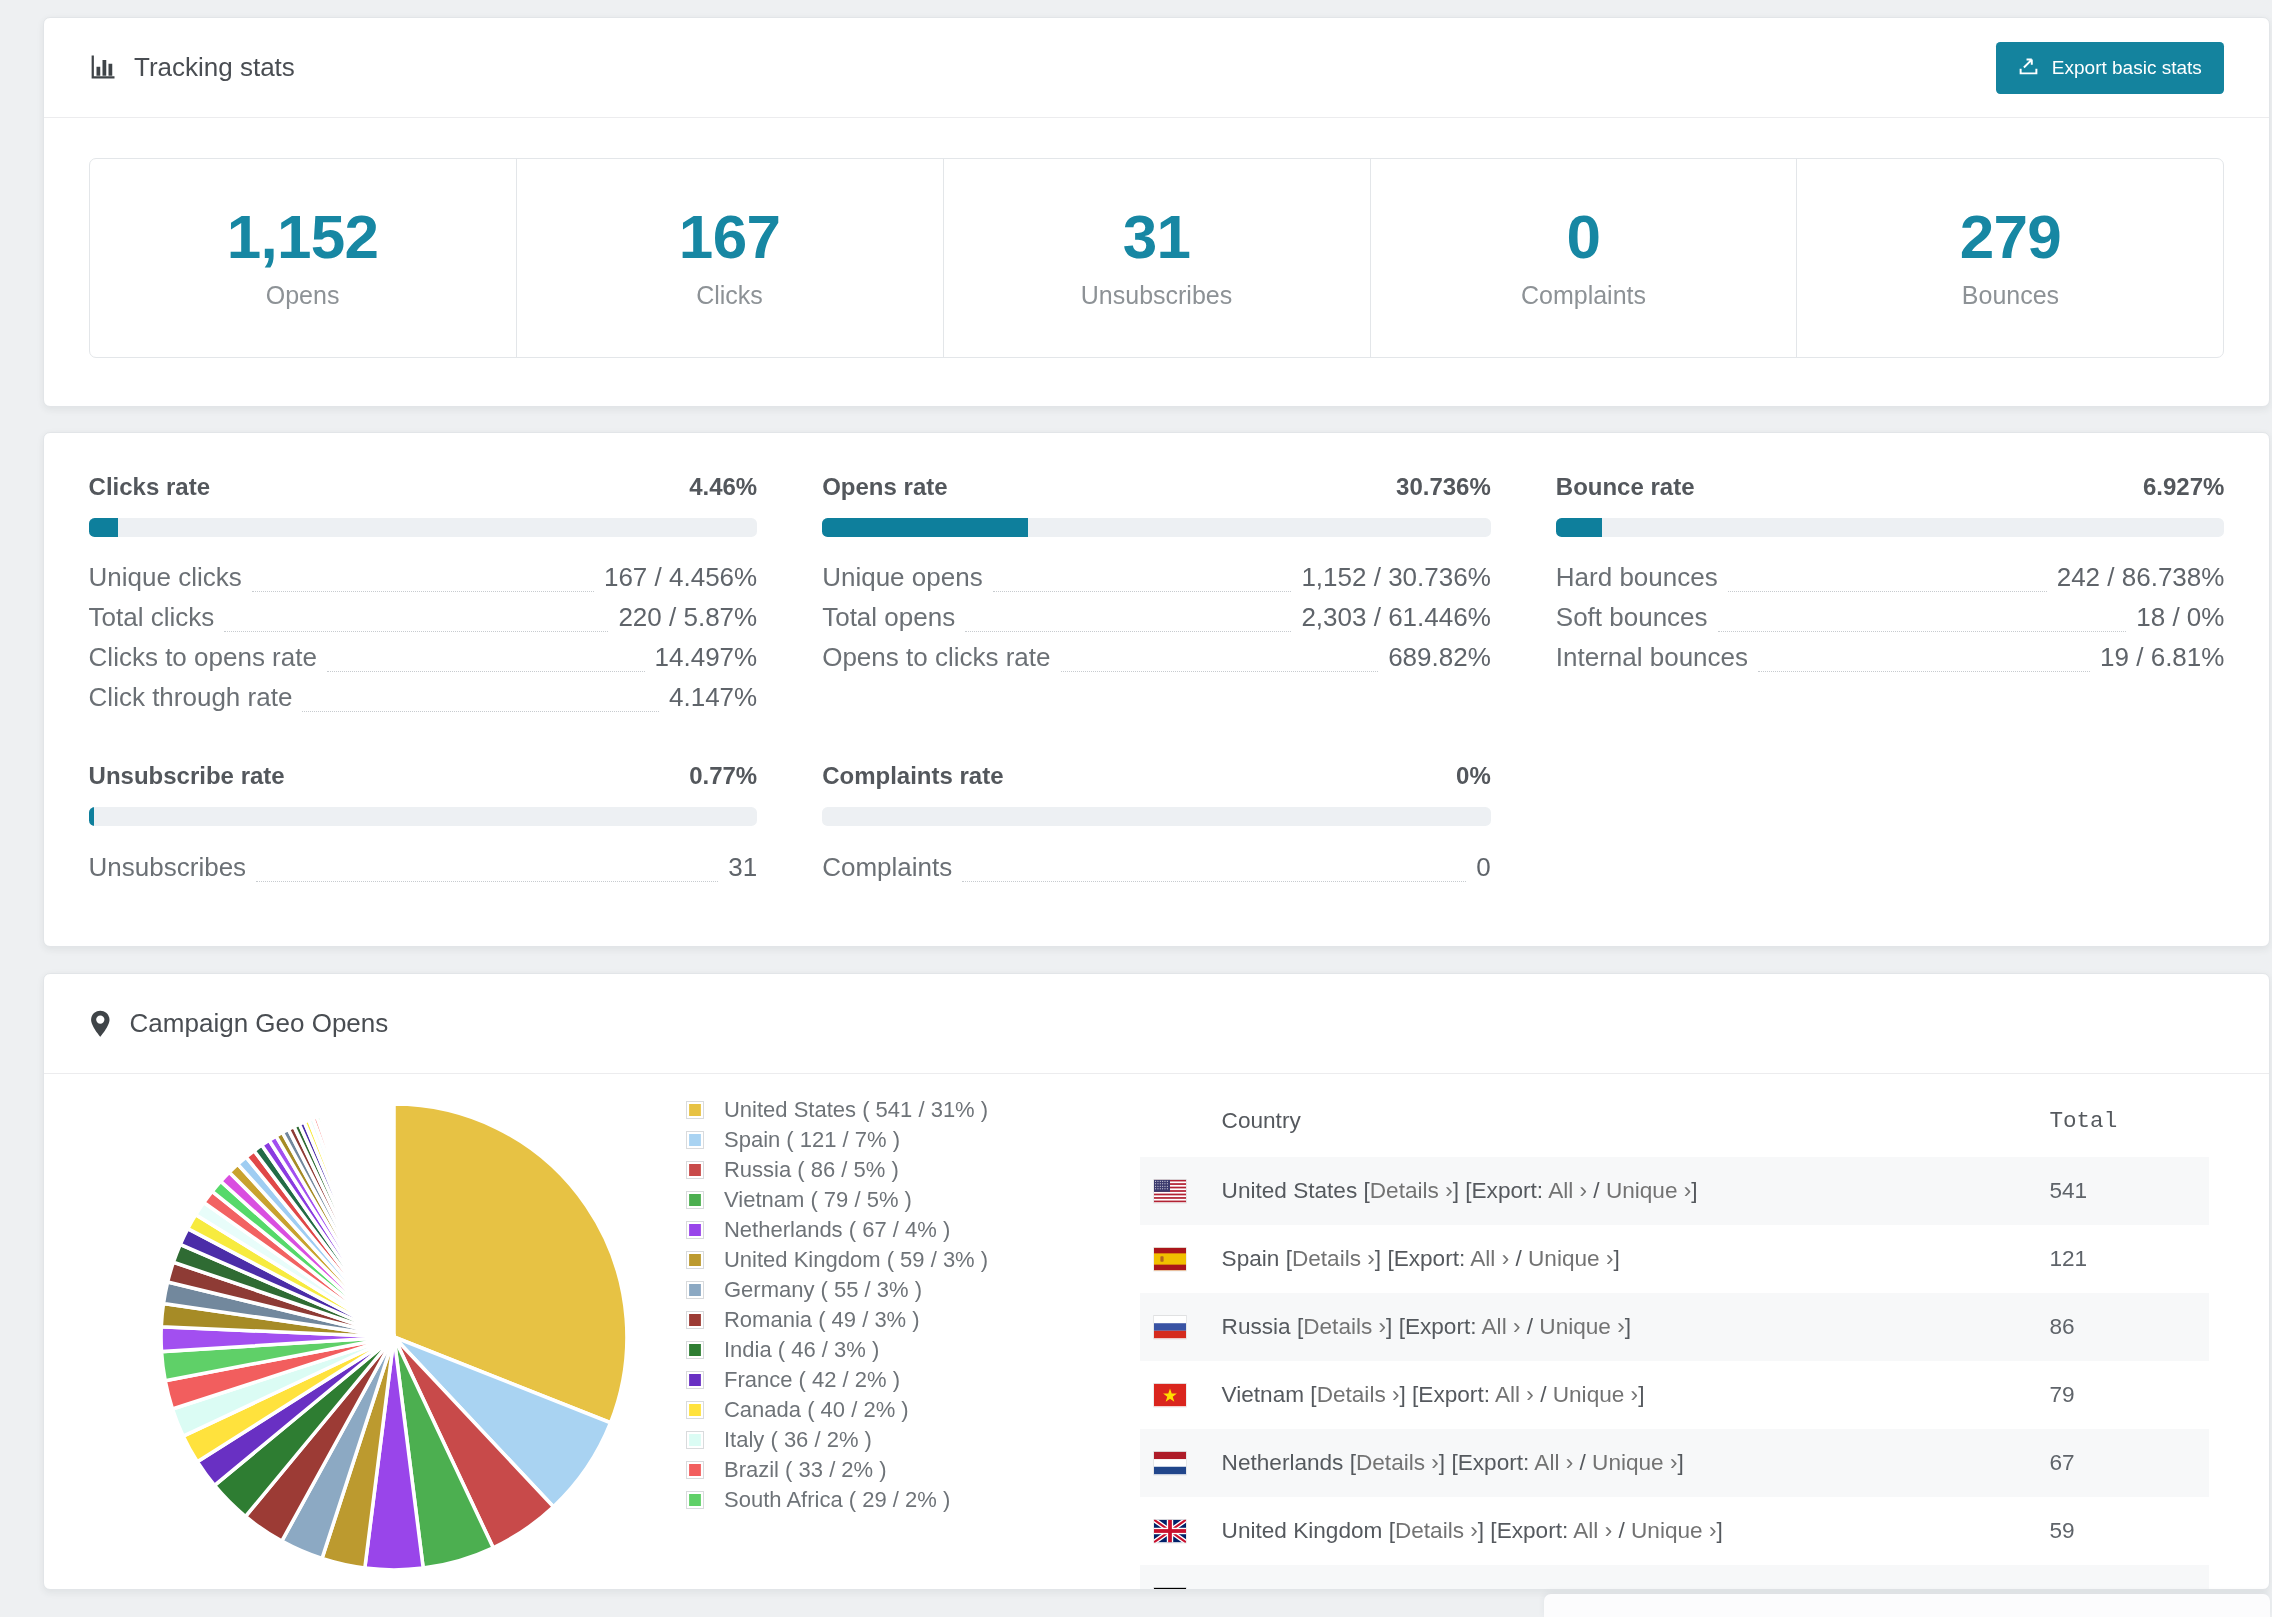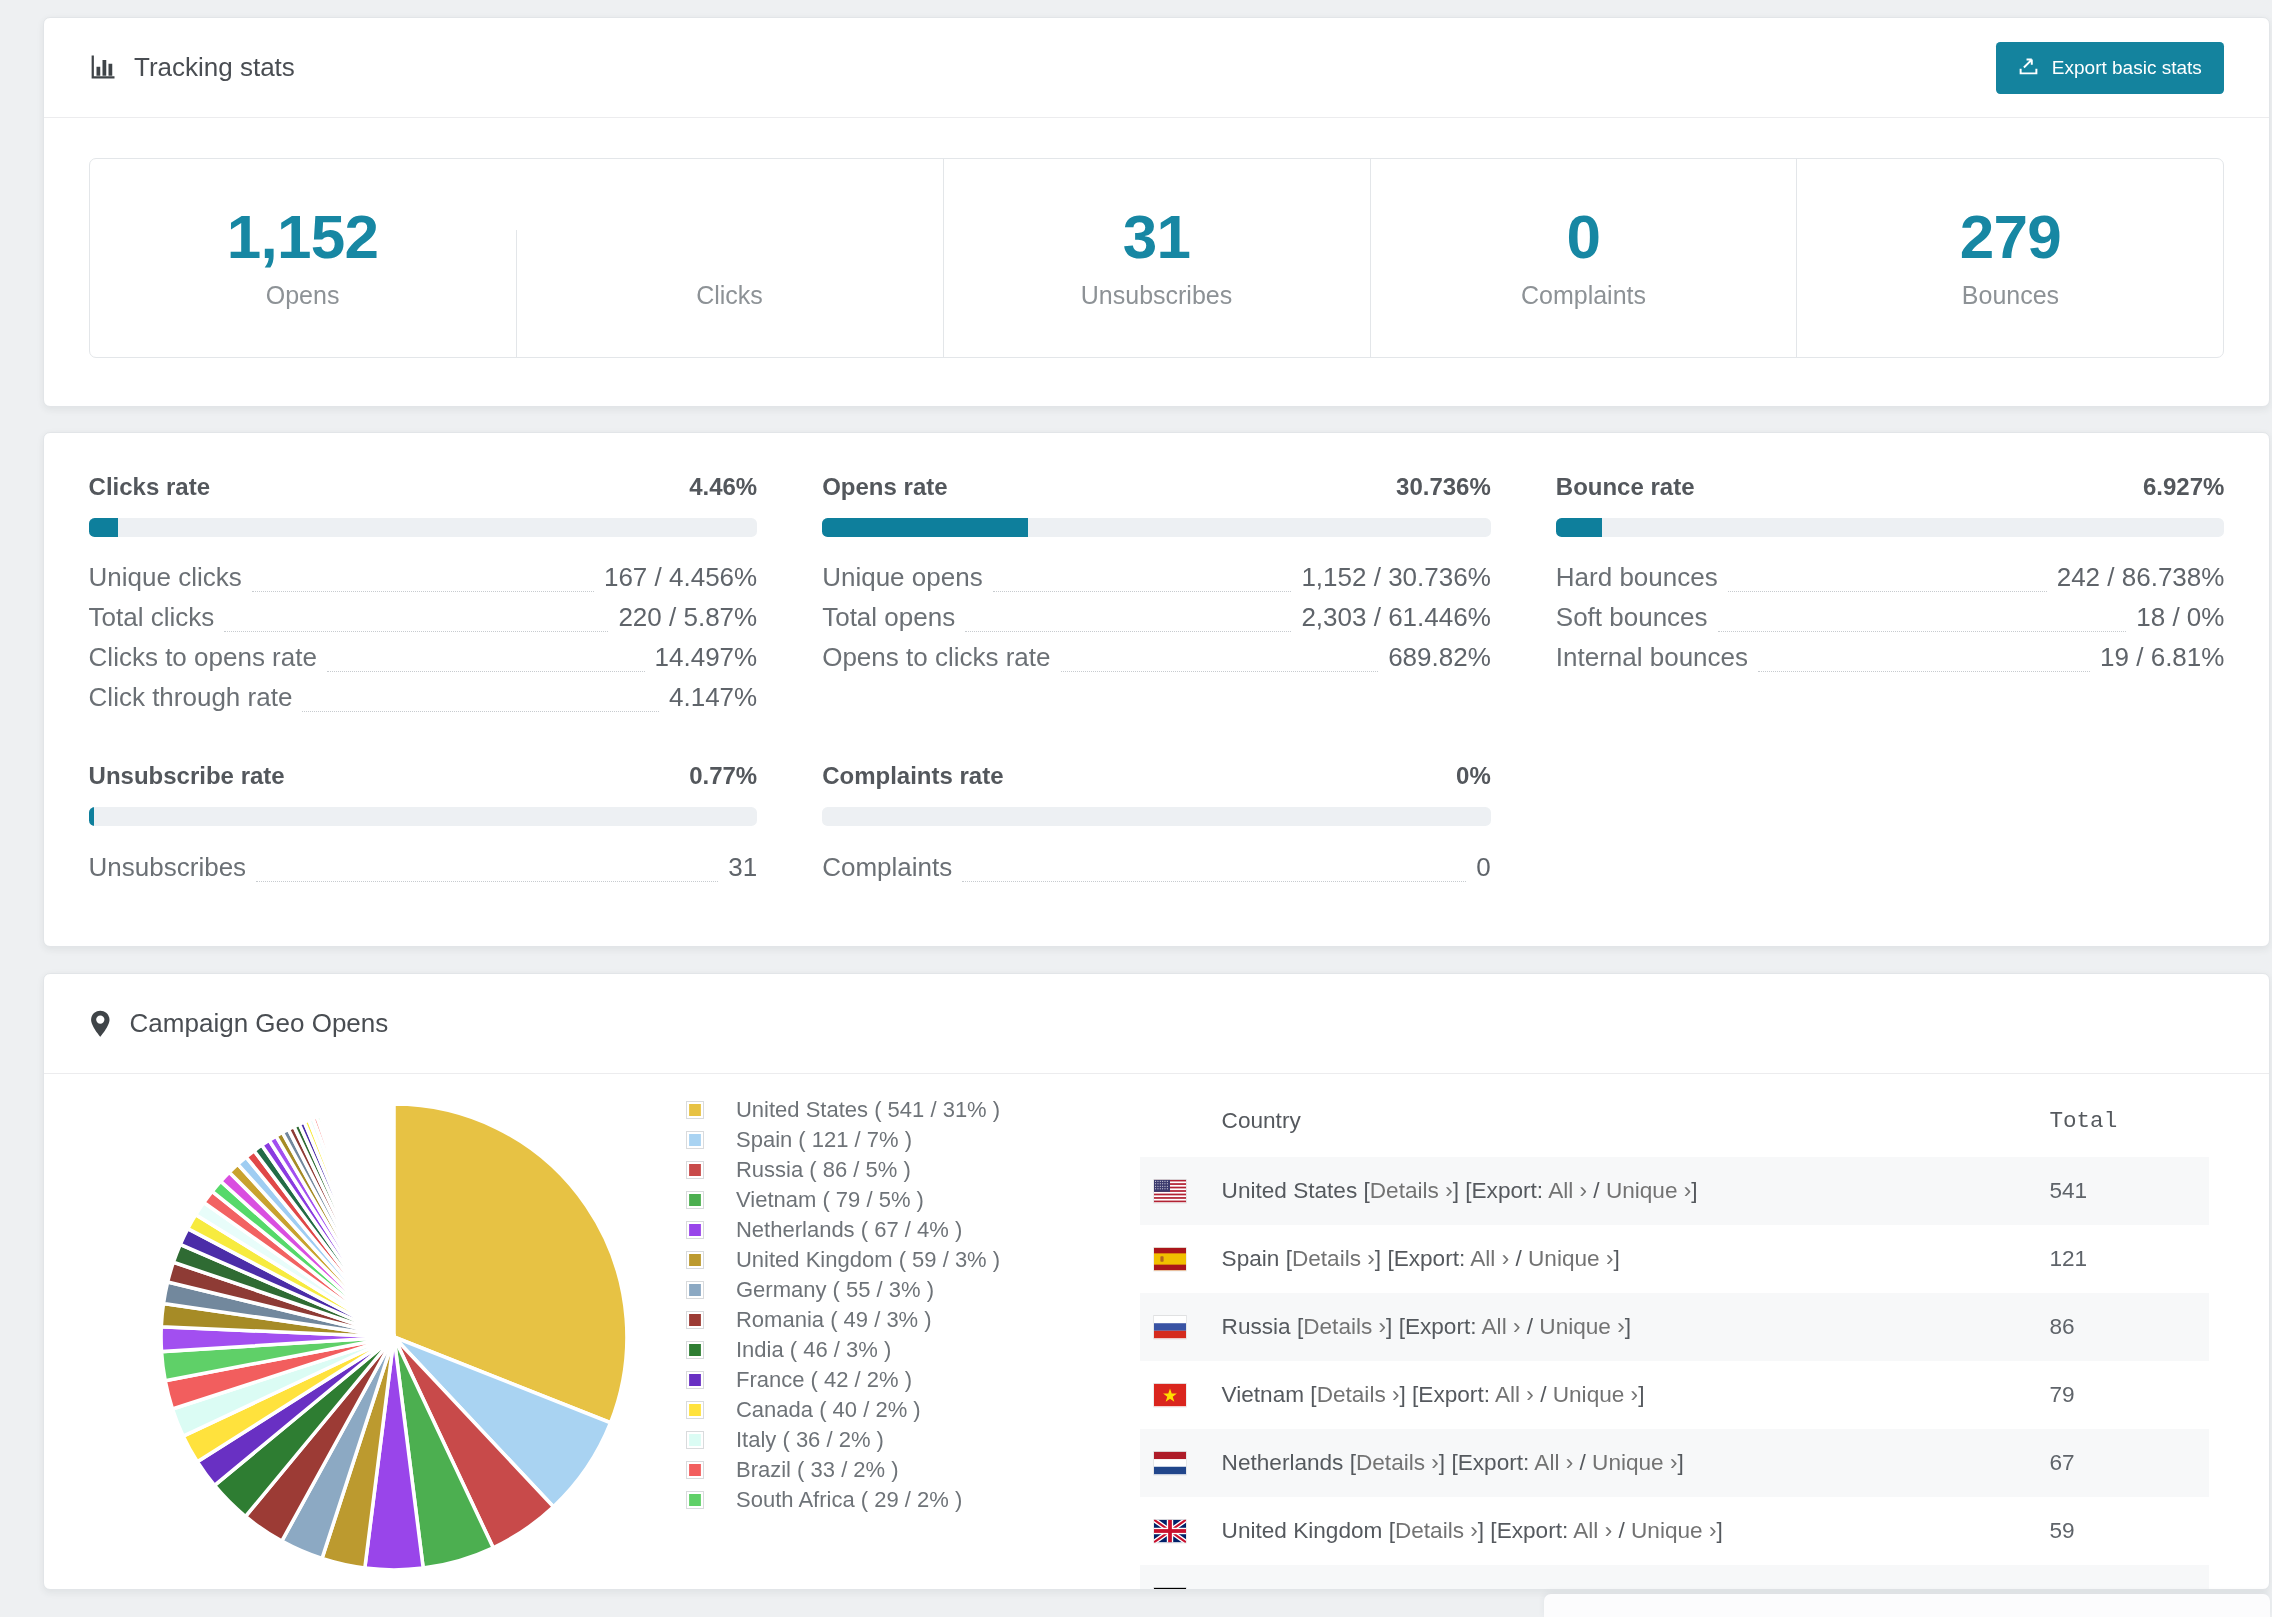--- a/index.html
+++ b/index.html
@@ -29,21 +29,21 @@
   .rate-rows{margin-top:25.4px;}
   .rate-row{display:flex;align-items:baseline;font-size:26px;color:#6b7075;height:40px;}
   .rr-label{white-space:nowrap;}
   .rr-leader{flex:1;border-bottom:1.4px dotted #c7cbcf;margin:0 10px;align-self:flex-end;margin-bottom:10px;}
   .rr-value{white-space:nowrap;color:#5f646a;}
 
   .geo-body{display:flex;align-items:flex-start;padding:10px 30px 0 45px;}
   .pie-wrap{width:480px;height:480px;margin-left:65px;margin-top:12.7px;flex:none;}
   .pie-wrap svg{width:480px;height:480px;display:block;}
   .legend{margin-left:52px;width:426px;flex:none;padding-top:11.3px;}
-  .legend-item{display:flex;align-items:center;gap:32px;height:30px;font-size:22px;color:#6e7378;cursor:pointer;}
+  .legend-item{display:flex;align-items:center;gap:20px;height:30px;font-size:22px;color:#6e7378;cursor:pointer;}
   .legend-swatch{width:18.4px;height:18.4px;flex:none;border:1.4px solid #d9dbdd;box-shadow:inset 0 0 0 2.1px #fff;box-sizing:border-box;}
   .legend-label{white-space:nowrap;}
 
   .geo-table{flex:1;margin-left:28px;margin-right:30px;font-size:22.6px;}
   .gt-header{display:flex;align-items:center;height:73px;color:#55595e;}
   .gt-country-h{flex:1;padding-left:82px;}
   .gt-total-h{width:160px;flex:none;font-family:Liberation Mono, monospace;}
   .gt-row{display:flex;align-items:center;height:68px;position:relative;}
   .gt-row.odd{background:#f7f8f9;}
   .flag{position:absolute;left:14px;top:50%;transform:translateY(-50%);width:32px;height:22.6px;box-shadow:0 0 0 0.7px rgba(0,0,0,.10);line-height:0;}
@@ -82,20 +82,21 @@
       </button>
     </div>
     <div class="card-divider"></div>
     <div class="summary-strip" id="summaryStrip">
   <div class="summary-cell">
     <div class="summary-value">1,152</div>
     <div class="summary-label">Opens</div>
   </div>
 
   <div class="summary-cell">
+    <div class="summary-value">167</div>
     <div class="summary-label">Clicks</div>
   </div>
 
   <div class="summary-cell">
     <div class="summary-value">31</div>
     <div class="summary-label">Unsubscribes</div>
   </div>
 
   <div class="summary-cell">
     <div class="summary-value">0</div>

